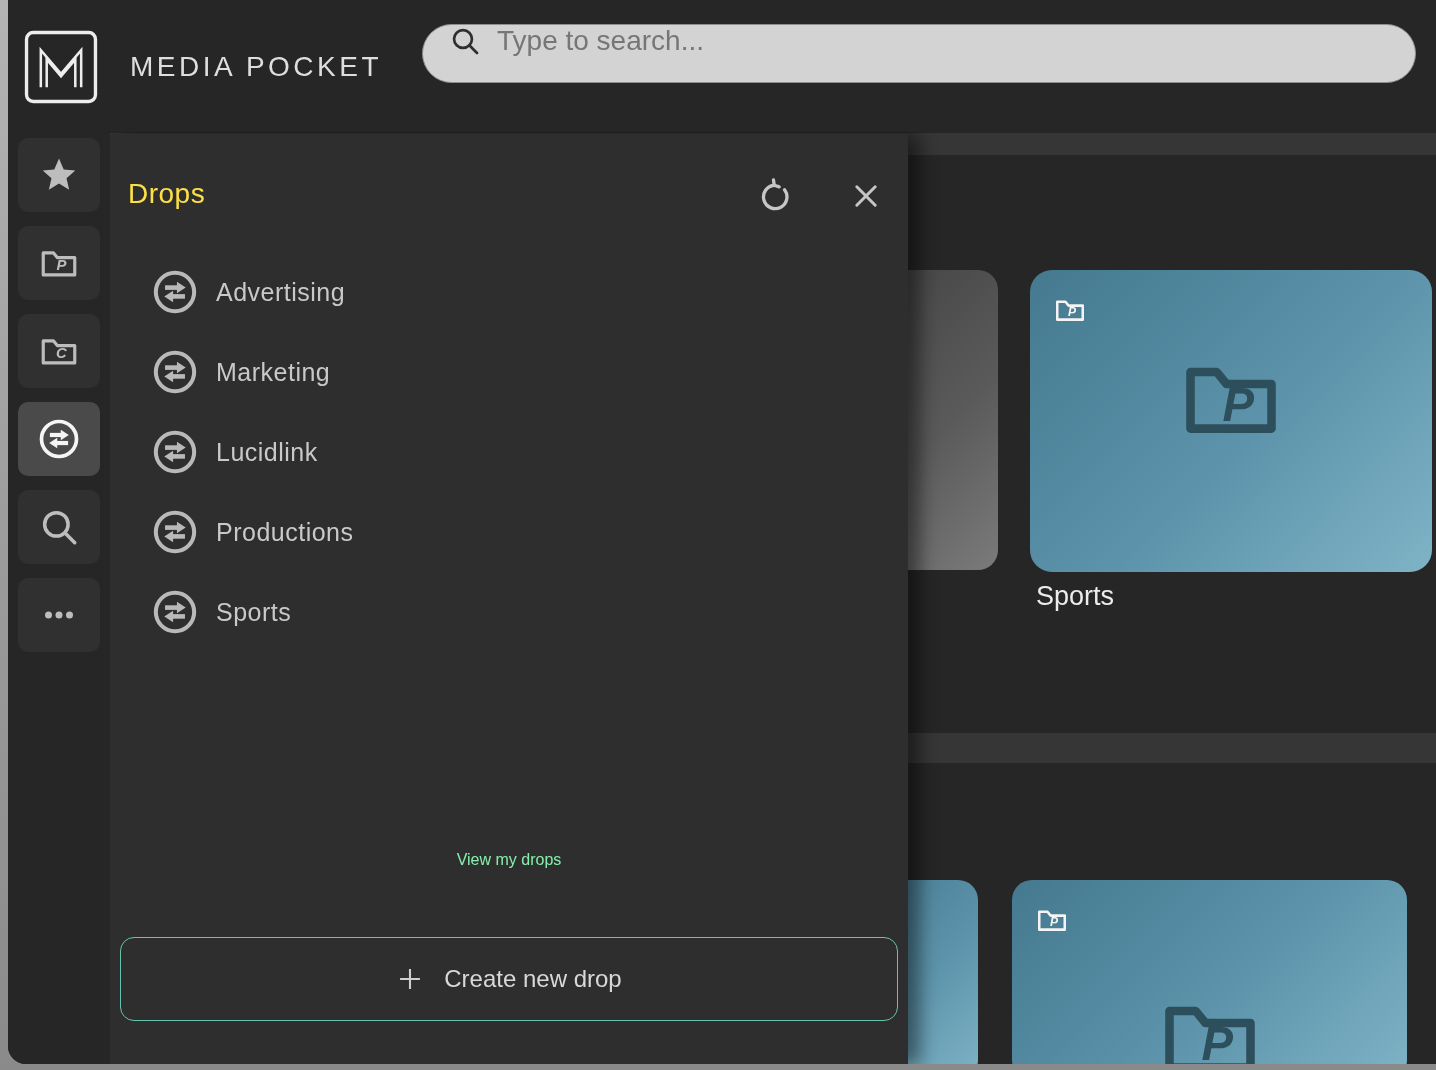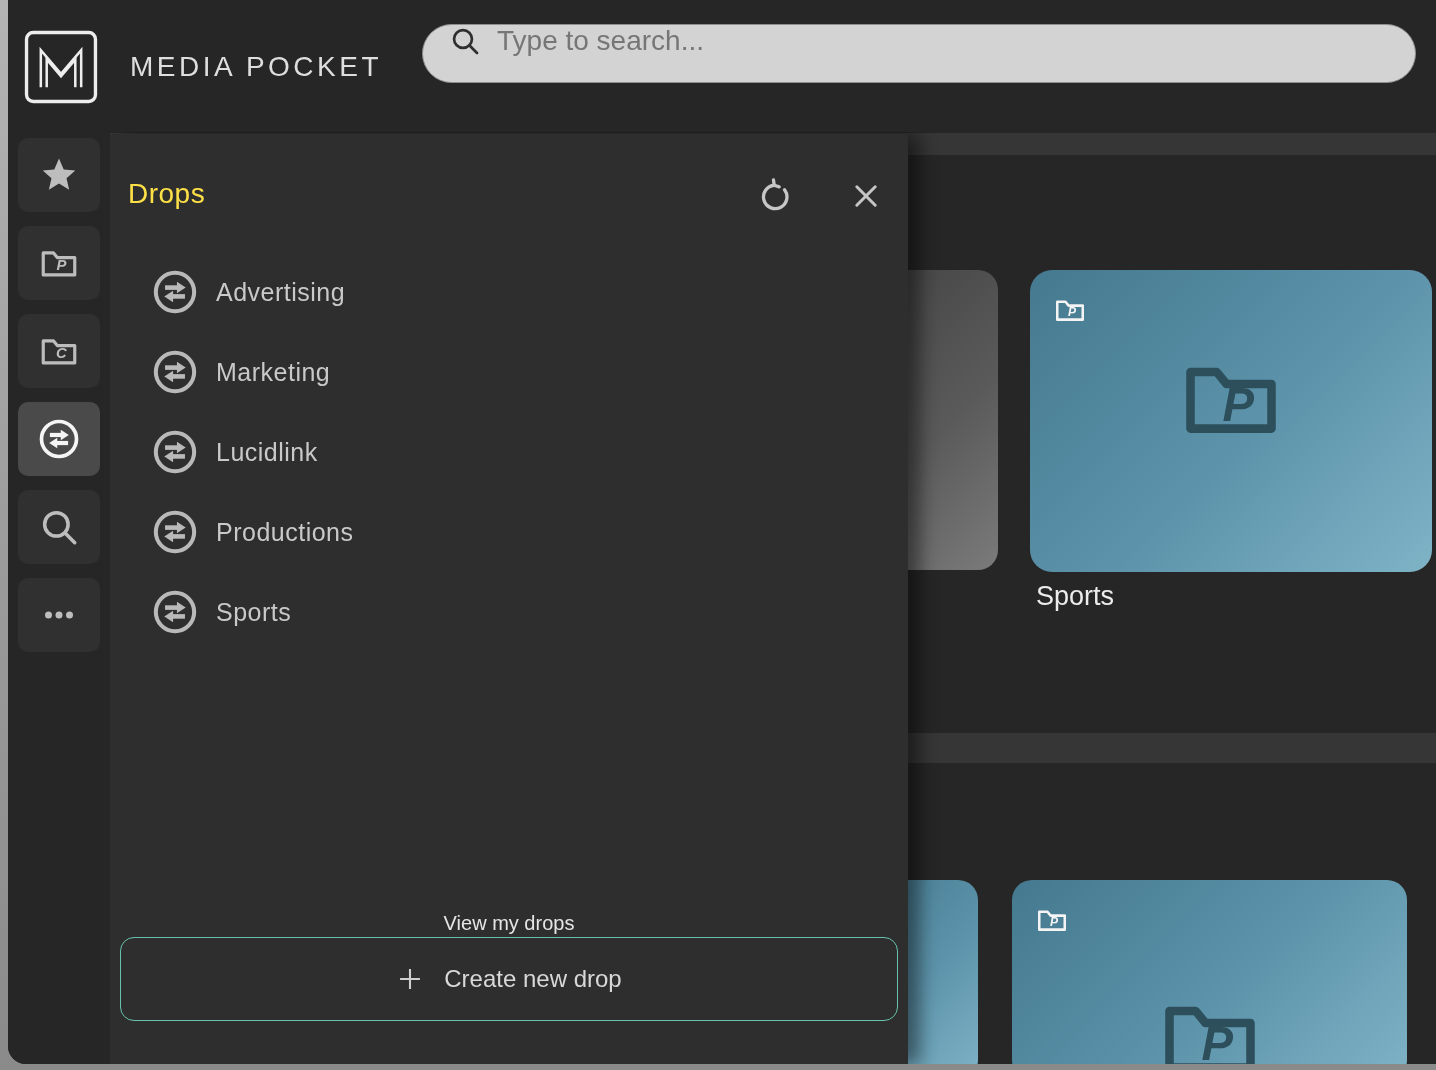--- a/index.html
+++ b/index.html
@@ -63,22 +63,22 @@
                display:flex; align-items:center; justify-content:center; background:none; border:none; }
   .btn-refresh { left:646px; top:42px; }
   .btn-close   { left:738px; top:44px; width:36px; height:36px; }
   .panel-btn svg { width:100%; height:100%; }
 
   .drops-list { position:absolute; left:42px; top:135px; right:40px; }
   .drop-item { height:46px; margin-bottom:34px; display:flex; align-items:center; gap:18px; cursor:pointer; }
   .drop-item .swap { width:46px; height:46px; color:#b9b9b9; flex:none; }
   .drop-item .lbl { font-size:25px; font-weight:500; letter-spacing:.5px; color:#c9c9c9; }
 
-  .view-link { position:absolute; left:0; right:0; top:778px; text-align:center;
-               font-size:20px; color:#e5e5e5; cursor:pointer; }
+  .view-link { position:absolute; left:0; right:0; top:717px; text-align:center;
+               font-size:16px; color:#86efac; cursor:pointer; }
   .create-btn { position:absolute; left:10px; right:10px; top:803px; height:84px;
                 border:1.5px solid #67c3ac; border-radius:14px; background:transparent;
                 display:flex; align-items:center; justify-content:center; gap:20px;
                 color:#d8d8d8; font-size:24px; cursor:pointer;
                 font-family:"Liberation Sans",sans-serif; }
   .create-btn svg { width:28px; height:28px; color:#cfcfcf; }
 
   .icon { display:flex; align-items:center; justify-content:center; }
   svg { display:block; }
 </style>

